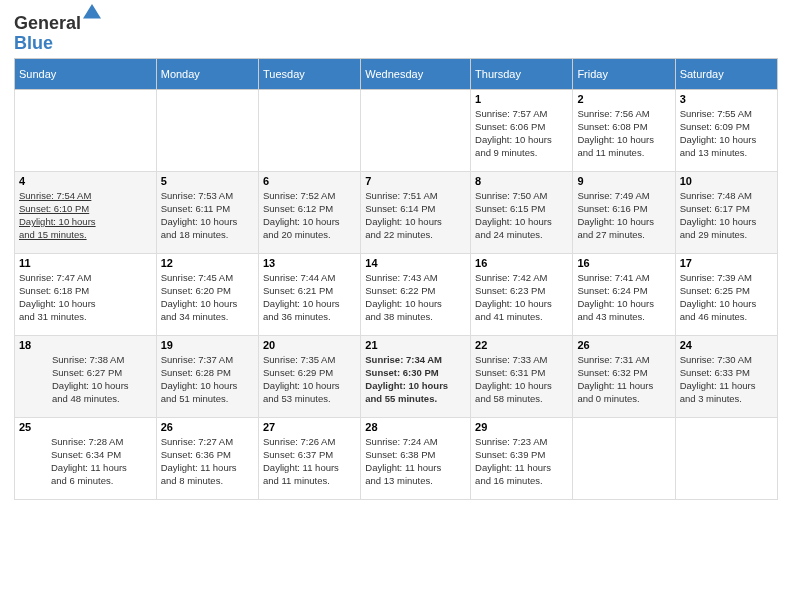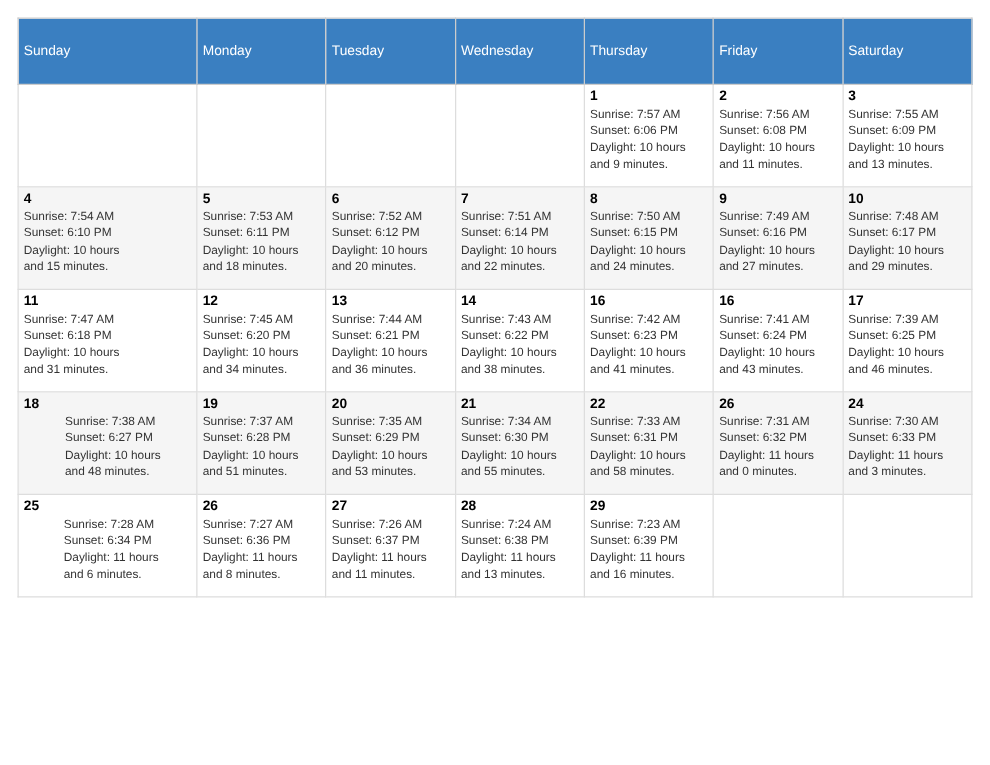--- a/index.html
+++ b/index.html
@@ -64,21 +64,21 @@
     table {
       width: 100%;
       border-collapse: collapse;
       font-size: 10px;
     }
     thead tr {
       background-color: #3a7fc1;
     }
     thead th {
       color: #fff;
-      padding: 20px 4px;
+      padding: 9px 4px;
       text-align: left;
       font-size: 11px;
       font-weight: normal;
       border: 1px solid #ccc;
     }
     tbody tr {
       vertical-align: top;
     }
     tbody td {
       border: 1px solid #ddd;
@@ -105,20 +105,31 @@
     }
     .empty-cell {
       background: #f9f9f9;
     }
   </style>
 </head>
 <body>
 
 <div class="page">
   <div class="header">
+    <div class="logo">
+      <div style="display:flex;flex-direction:row;align-items:flex-start;">
+        <div class="logo-text">
+          <span class="logo-general">General</span>
+          <span class="logo-blue">Blue</span>
+        </div>
+        <svg class="logo-icon" viewBox="0 0 20 20" xmlns="http://www.w3.org/2000/svg">
+          <polygon points="0,16 10,0 20,16" fill="#3a7fc1"></polygon>
+        </svg>
+      </div>
+    </div>
   </div>
 
   <table>
     <thead>
       <tr>
         <th>Sunday</th>
         <th>Monday</th>
         <th>Tuesday</th>
         <th>Wednesday</th>
         <th>Thursday</th>
@@ -150,21 +161,21 @@
             <span class="day-num">3</span>
             <div class="day-info" style="white-space: pre-line;">Sunrise: 7:55 AM
 Sunset: 6:09 PM
 Daylight: 10 hours
 and 13 minutes.</div>
           </td>
         </tr>
         <tr>
           <td>
             <span class="day-num">4</span>
-            <div class="day-info" style="white-space: pre-line;">Sunrise: 7:54 AM
+            <div class="day-info" style="white-space: pre-line; text-decoration: underline;">Sunrise: 7:54 AM
 Sunset: 6:10 PM
 Daylight: 10 hours
 and 15 minutes.</div>
           </td>
           <td>
             <span class="day-num">5</span>
             <div class="day-info" style="white-space: pre-line;">Sunrise: 7:53 AM
 Sunset: 6:11 PM
 Daylight: 10 hours
 and 18 minutes.</div>
@@ -273,21 +284,21 @@
           </td>
           <td>
             <span class="day-num">20</span>
             <div class="day-info" style="white-space: pre-line;">Sunrise: 7:35 AM
 Sunset: 6:29 PM
 Daylight: 10 hours
 and 53 minutes.</div>
           </td>
           <td>
             <span class="day-num">21</span>
-            <div class="day-info" style="white-space: pre-line;">Sunrise: 7:34 AM
+            <div class="day-info" style="white-space: pre-line; font-weight: bold;">Sunrise: 7:34 AM
 Sunset: 6:30 PM
 Daylight: 10 hours
 and 55 minutes.</div>
           </td>
           <td>
             <span class="day-num">22</span>
             <div class="day-info" style="white-space: pre-line;">Sunrise: 7:33 AM
 Sunset: 6:31 PM
 Daylight: 10 hours
 and 58 minutes.</div>

